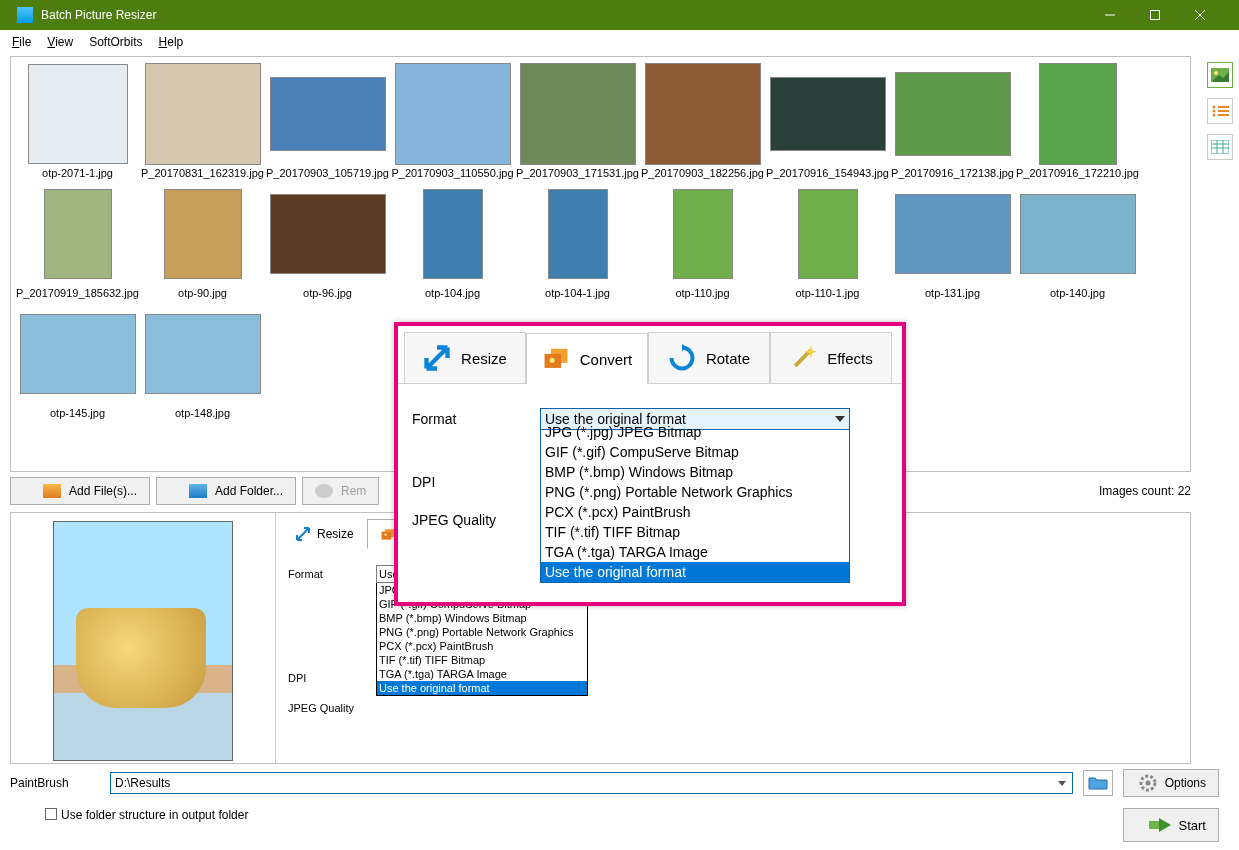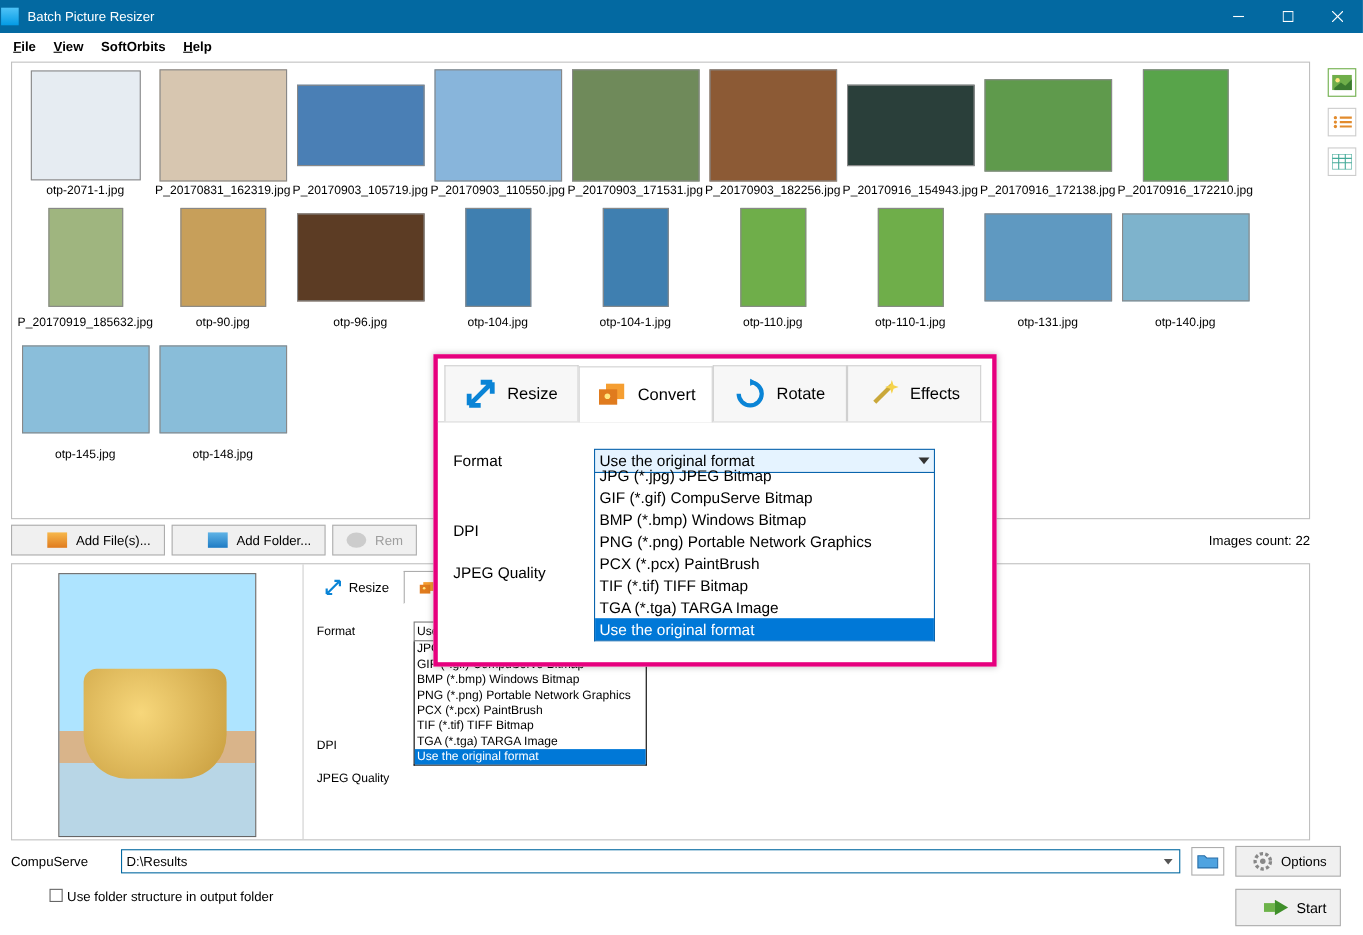--- a/index.html
+++ b/index.html
@@ -1,24 +1,24 @@
 <!DOCTYPE html>
 <html><head>
 <meta charset="utf-8">
 <style>
 * { box-sizing: border-box; margin: 0; padding: 0; font-family: "Segoe UI", Tahoma, sans-serif; }
 body { width: 1239px; height: 850px; background: #fff; position: relative; overflow: hidden; }
 
-.title-bar { height: 30px; background: #0369a1; color: #fff; display: flex; align-items: center; padding: 0 1px; }
+.title-bar { height: 30px; background: #4d7c0f; color: #fff; display: flex; align-items: center; padding: 0 17px; }
 .title-bar .app-icon { width: 16px; height: 16px; background: linear-gradient(#4fc3f7,#039be5); margin-right: 8px; }
 .title-bar .title { font-size: 12px; flex: 1; }
 .title-bar .win-btn { width: 45px; height: 30px; display: inline-flex; align-items: center; justify-content: center; color: #fff; }
 
 .menu-bar { height: 24px; display: flex; align-items: center; padding: 0 4px; font-size: 12px; }
-.menu-bar .menu-item { padding: 2px 8px; text-decoration: underline dotted transparent; font-weight: bold; }
+.menu-bar .menu-item { padding: 2px 8px; text-decoration: underline dotted transparent; }
 .menu-bar .menu-item u { text-decoration: underline; }
 
 .thumb-area { position: absolute; top: 56px; left: 10px; right: 48px; height: 416px; border: 1px solid #c0c0c0; padding: 4px; display: flex; flex-wrap: wrap; align-content: flex-start; overflow: hidden; }
 .thumb { width: 125px; text-align: center; margin: 2px 0; font-size: 11px; }
 .thumb .timg { width: 116px; height: 102px; display: flex; align-items: center; justify-content: center; margin: 0 auto 2px; }
 .thumb label { display: block; white-space: nowrap; overflow: hidden; text-overflow: clip; }
 
 .placeholder { display: inline-block; background: linear-gradient(135deg,#b3d9f2,#7fb8de); border: 1px solid #888; }
 
 .side-buttons { position: absolute; right: 6px; top: 62px; display: flex; flex-direction: column; gap: 10px; }
@@ -323,21 +323,21 @@
         <label>DPI</label>
       </div>
       <div class="row">
         <label>JPEG Quality</label>
       </div>
     </div>
   </div>
 </div>
 
 <div class="bottom-row">
-  <div class="destlabel">CompuServe</div>
+  <div class="destlabel">PaintBrush</div>
   <div class="dest-input">
     <span>D:\Results</span>
       <span class="tri"></span>
   </div>
   <div class="folder-btn">
     <svg width="20" height="16">
         <path d="M1 3h6l2 2h10v9H1z" fill="#4fa3e0" stroke="#2a6fa8"></path>
       </svg>
   </div>
   <div class="btn options-btn">

